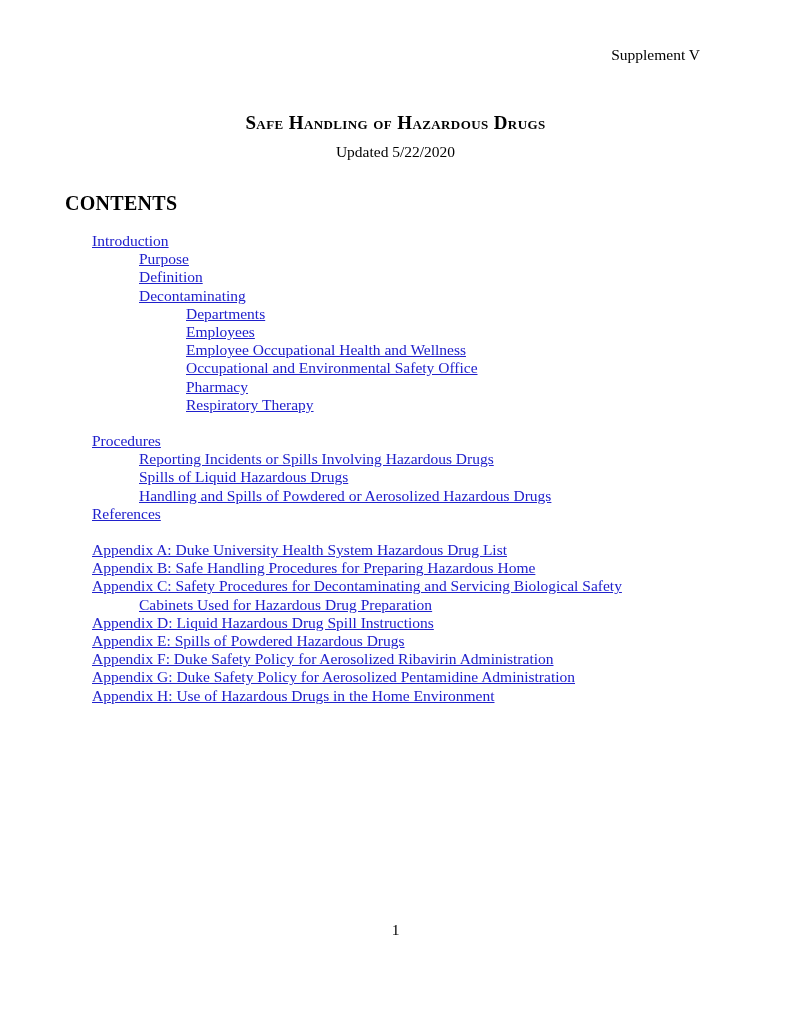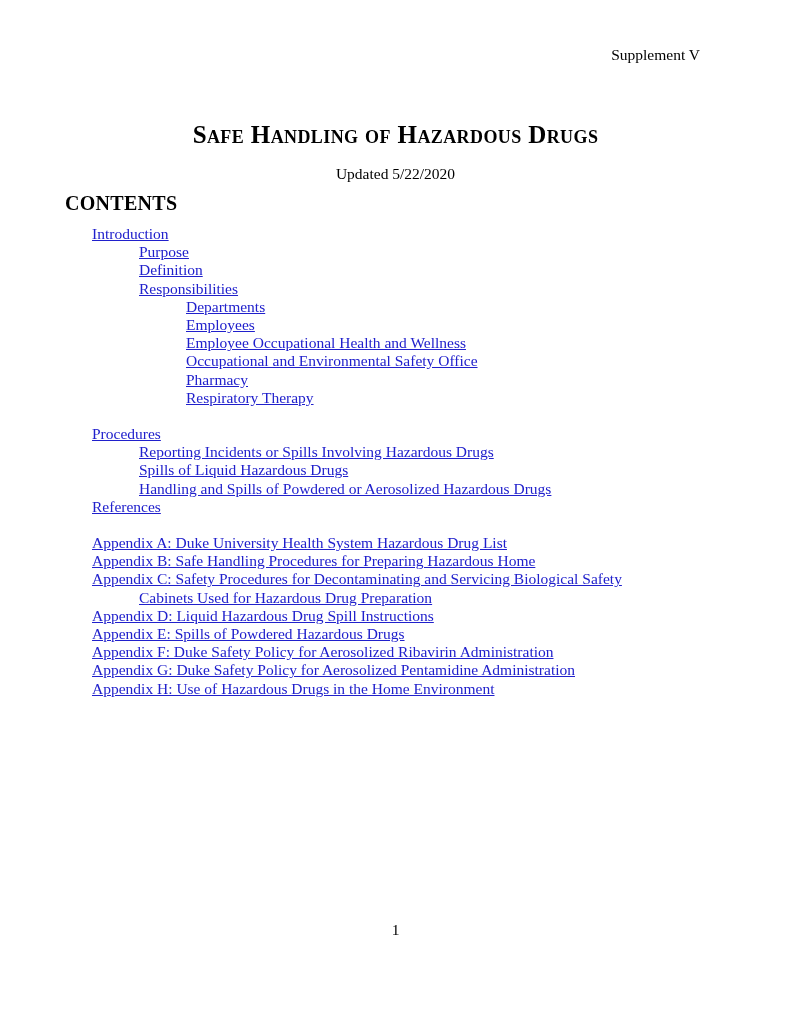--- a/index.html
+++ b/index.html
@@ -25,45 +25,45 @@
     line-height: 18px;
   }
   .title-block {
     position: absolute;
     top: 105px;
     left: 0;
     width: 791px;
     text-align: center;
   }
   .doc-title {
-    font-size: 25px;
+    font-size: 19px;
     font-weight: bold;
     font-variant: small-caps;
     letter-spacing: 0.4px;
     line-height: 28px;
-    margin: 16px;
+    margin: 4px;
   }
   .doc-subtitle {
     font-size: 15.5px;
     line-height: 18px;
     margin-top: 6px;
   }
   .contents-heading {
     position: absolute;
     top: 192px;
     left: 65px;
     font-size: 20px;
     font-weight: bold;
     letter-spacing: 0.3px;
     line-height: 23px;
     margin: 0;
   }
   .toc {
     position: absolute;
-    top: 225px;
+    top: 232px;
     left: 92px;
     right: 60px;
     font-size: 15.5px;
     line-height: 18.2px;
   }
   .toc-group + .toc-group { margin-top: 18px; }
   .toc-line { white-space: nowrap; }
   .toc-line.indent-0 { padding-left: 0; }
   .toc-line.indent-1 { padding-left: 47px; }
   .toc-line.indent-2 { padding-left: 94px; }
@@ -94,21 +94,21 @@
     <div class="doc-subtitle">Updated 5/22/2020</div>
   </div>
 
   <h2 class="contents-heading">CONTENTS</h2>
 
   <div class="toc">
       <div class="toc-group">
         <div class="toc-line indent-0"><a class="toc-link">Introduction</a></div>
         <div class="toc-line indent-1"><a class="toc-link">Purpose</a></div>
         <div class="toc-line indent-1"><a class="toc-link">Definition</a></div>
-        <div class="toc-line indent-1"><a class="toc-link">Responsibilities</a></div>
+        <div class="toc-line indent-1"><a class="toc-link">Decontaminating</a></div>
         <div class="toc-line indent-2"><a class="toc-link">Departments</a></div>
         <div class="toc-line indent-2"><a class="toc-link">Employees</a></div>
         <div class="toc-line indent-2"><a class="toc-link">Employee Occupational Health and Wellness</a></div>
         <div class="toc-line indent-2"><a class="toc-link">Occupational and Environmental Safety Office</a></div>
         <div class="toc-line indent-2"><a class="toc-link">Pharmacy</a></div>
         <div class="toc-line indent-2"><a class="toc-link">Respiratory Therapy</a></div>
       </div>
       <div class="toc-group">
         <div class="toc-line indent-0"><a class="toc-link">Procedures</a></div>
         <div class="toc-line indent-1"><a class="toc-link">Reporting Incidents or Spills Involving Hazardous Drugs</a></div>

